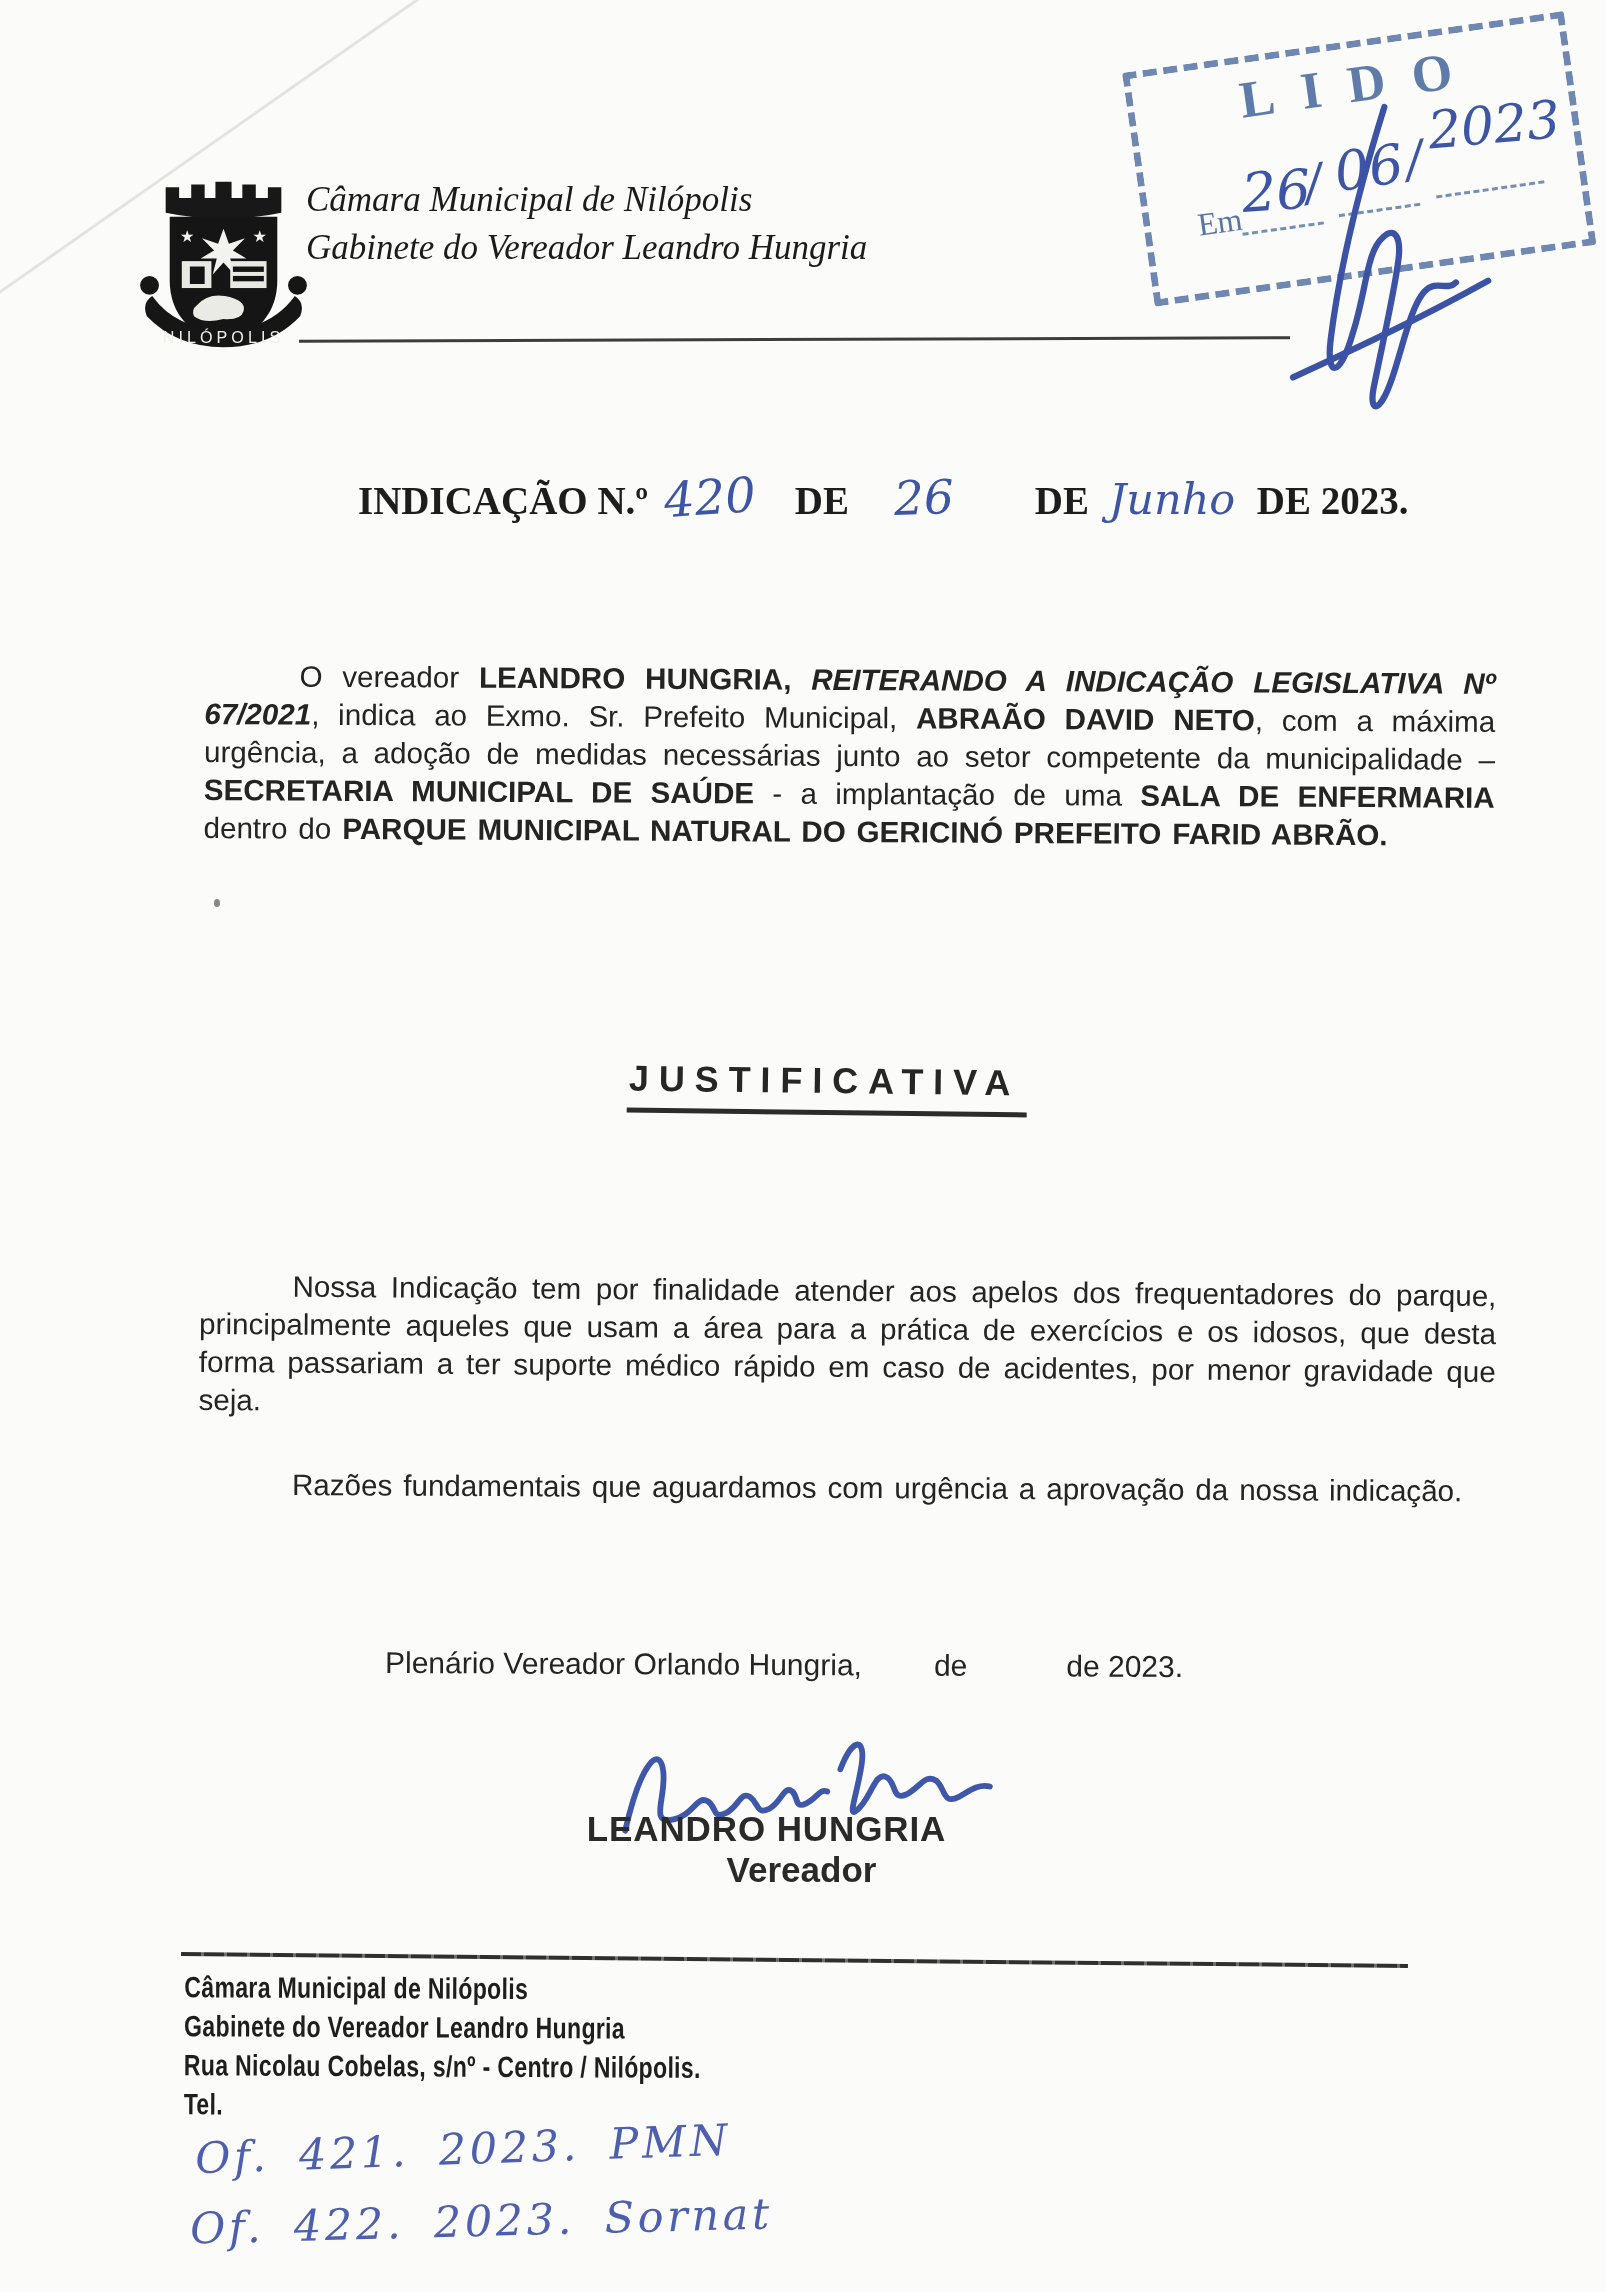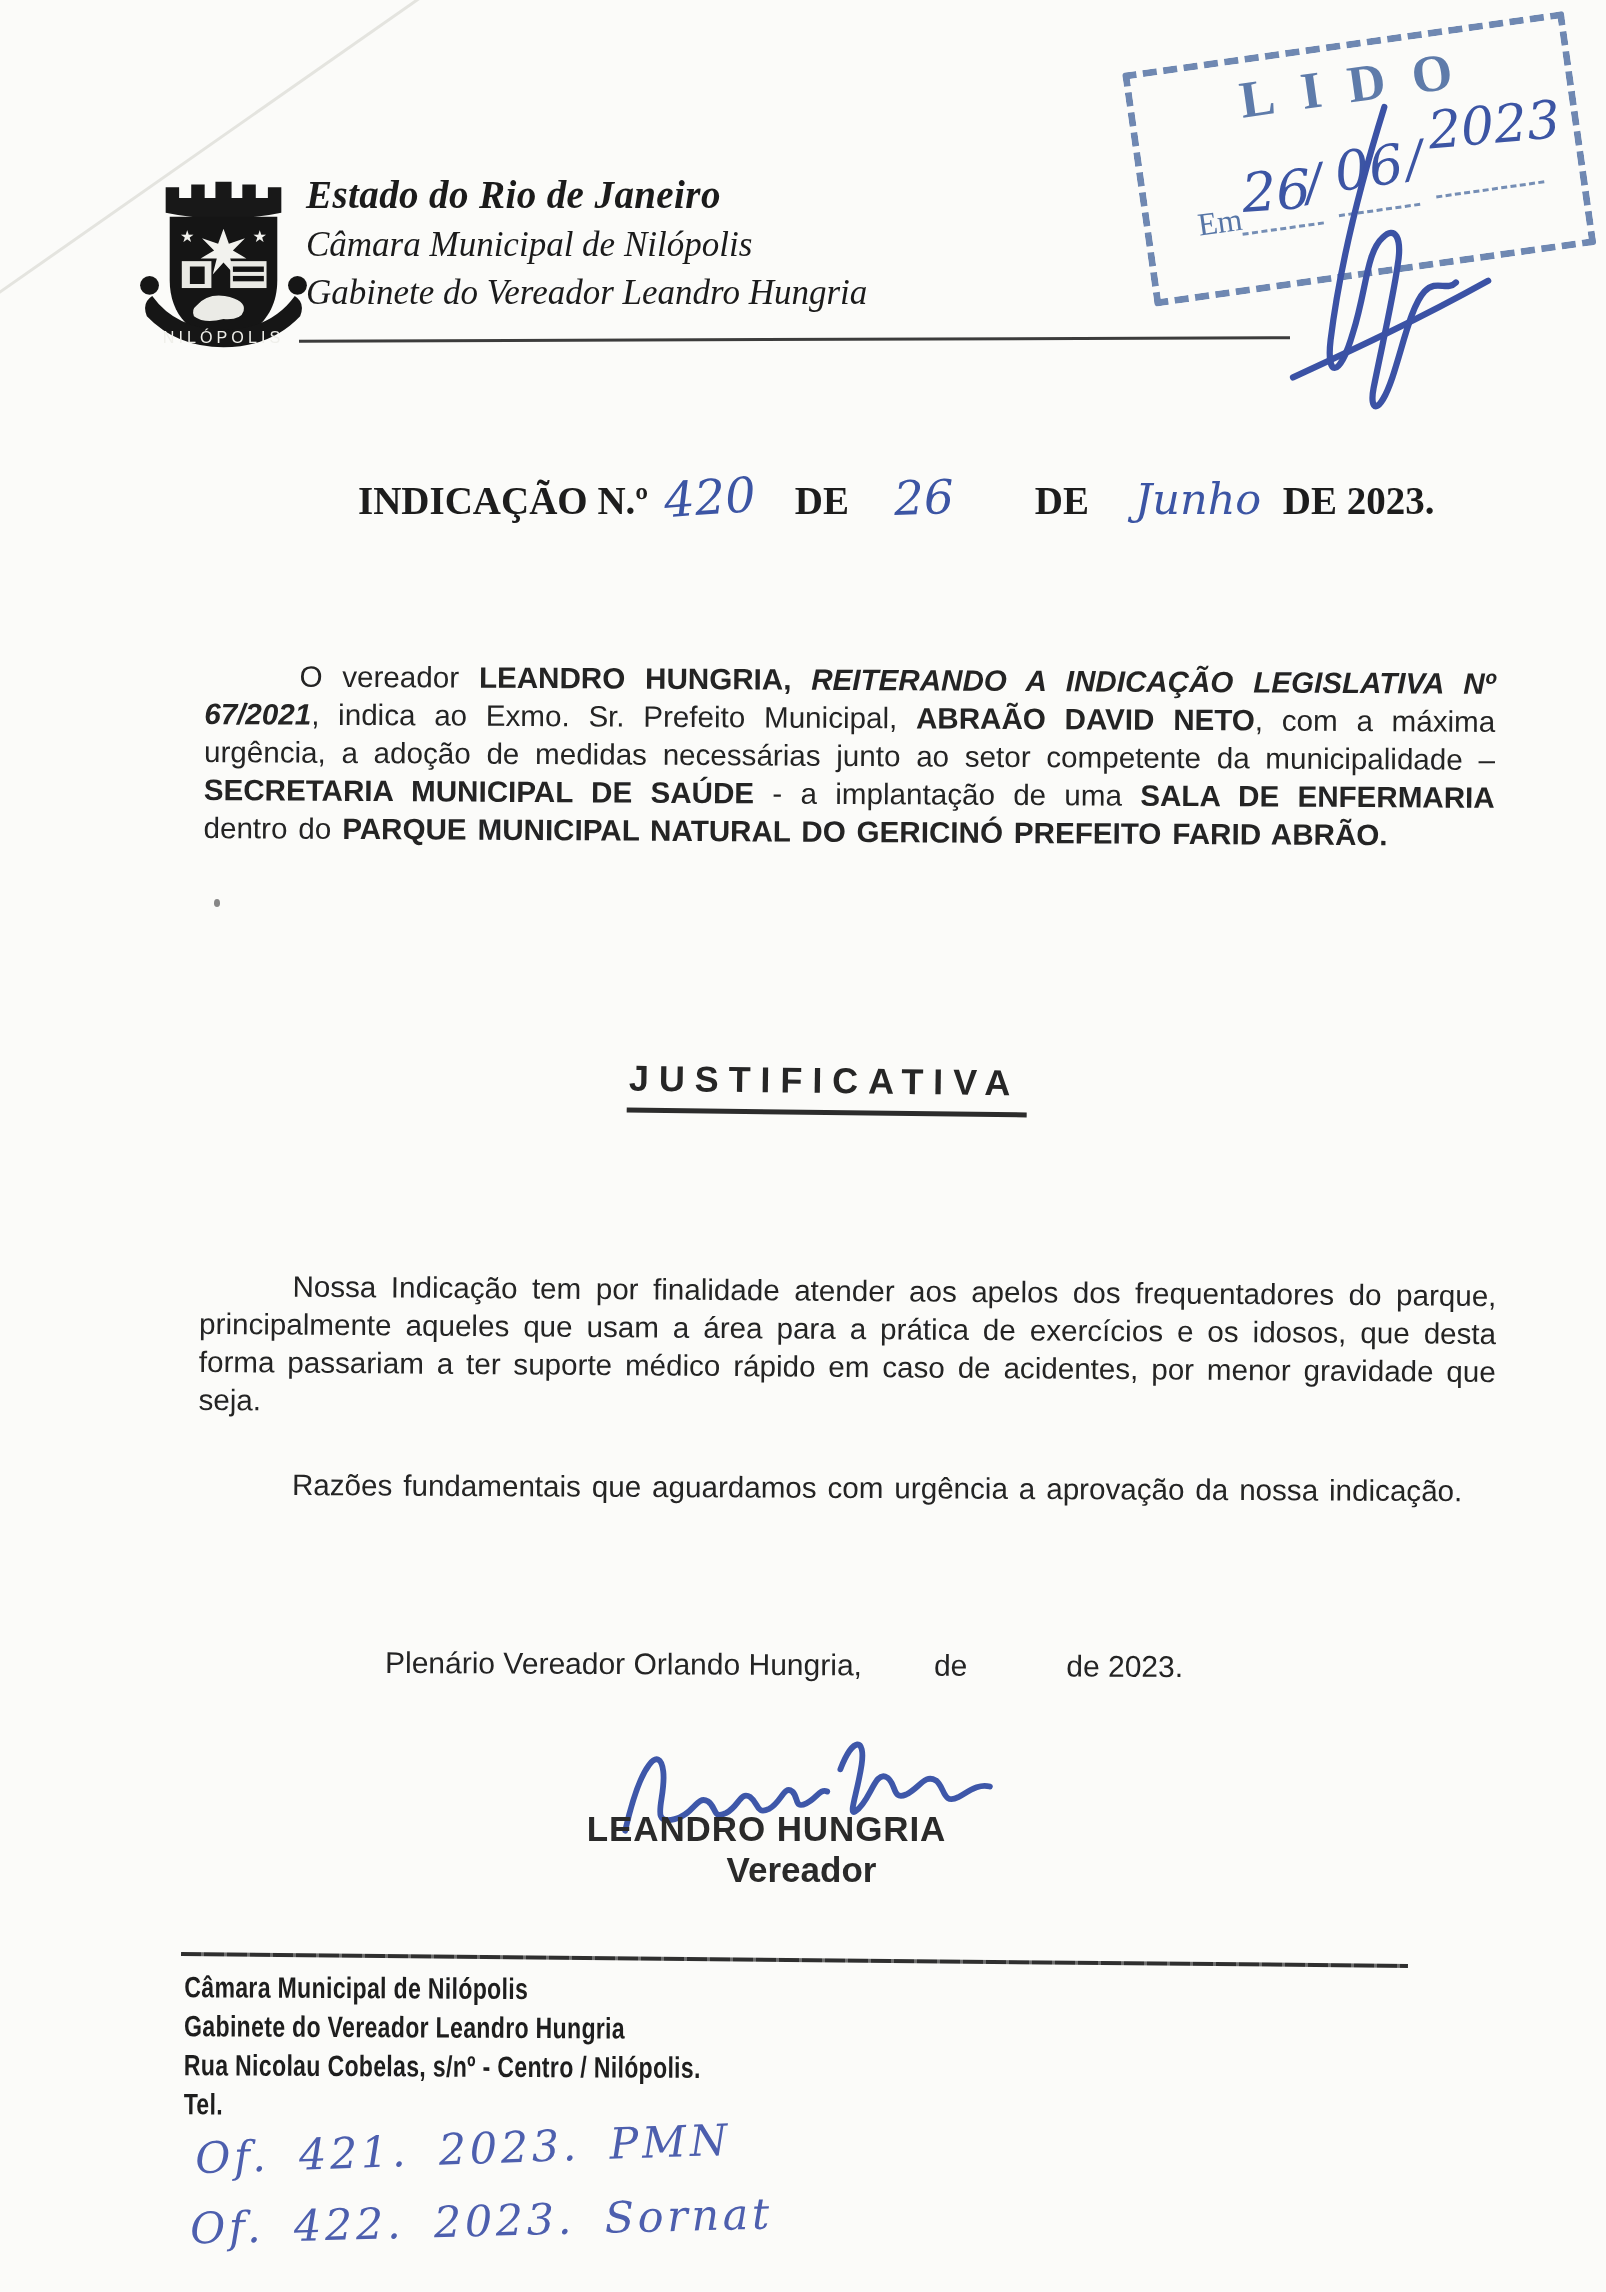--- a/index.html
+++ b/index.html
@@ -49,21 +49,21 @@
 
   
   .title-row{
     position:absolute;left:358px;top:469px;display:flex;align-items:baseline;white-space:nowrap;
     font-family:"Liberation Serif",serif;font-weight:bold;font-size:39px;color:#1d1d1d;text-align:center;
   }
   .t-num{font-size:48px;margin-left:16px;transform:rotate(-4deg);font-weight:normal;}
   .t-de1{margin-left:39px;}
   .t-day{font-size:47px;margin-left:45px;transform:rotate(-2deg);font-weight:normal;}
   .t-de2{margin-left:81px;}
-  .t-month{font-size:43px;margin-left:46px;font-weight:normal;}
+  .t-month{font-size:43px;margin-left:20px;font-weight:normal;}
   .t-suffix{margin-left:21.5px;}
 
   
   .para{
     position:absolute;font-size:29.6px;line-height:38px;text-align:justify;color:#242424;
     word-spacing:2.7px;
   }
   .p-main{left:204px;top:661px;width:1291px;text-indent:95px;transform:rotate(.35deg);}
   .p-just1{left:199px;top:1272px;width:1297px;text-indent:93px;transform:rotate(.45deg);}
   .p-just2{left:199px;top:1469px;width:1297px;text-indent:93px;transform:rotate(.3deg);}
@@ -136,21 +136,20 @@
     <rect x="72" y="74" width="23" height="4" fill="#141414"></rect>
     <rect x="72" y="81" width="23" height="4" fill="#141414"></rect>
     <path d="M45 103 q8 -9 21 -7 q16 3 14 11 q-2 7 -15 6 q-14 4 -22 -2 q-2 -5 2 -8 z" fill="#ececе7"></path>
     <path d="M45 103 q8 -9 21 -7 q16 3 14 11 q-2 7 -15 6 q-14 4 -22 -2 q-2 -5 2 -8 z" fill="#ececе7" opacity="0"></path>
     <path d="M45 103 q8 -9 21 -7 q16 3 14 11 q-2 7 -15 6 q-14 4 -22 -2 q-2 -5 2 -8 z" fill="#ebebe6"></path>
     <path d="M12 96 q-8 5 -4 15 q22 23 57 23 q35 0 57 -23 q4 -10 -4 -15 q-18 25 -53 25 q-35 0 -53 -25 z" fill="#161616"></path>
     <text x="65" y="131" text-anchor="middle" font-size="12" letter-spacing="3" fill="#efefea">NILÓPOLIS</text>
   </svg>
 
   <div class="header-text">
-    <div class="h1">Estado do Rio de Janeiro</div>
     <div class="h2">Câmara Municipal de Nilópolis</div>
     <div class="h3">Gabinete do Vereador Leandro Hungria</div>
   </div>
   <div class="header-rule"></div>
 
   <div class="stamp">
     <div class="stamp-word">LIDO</div>
     <div class="stamp-em">Em</div>
     <div class="stamp-line sl1"></div>
     <div class="stamp-line sl2"></div>

